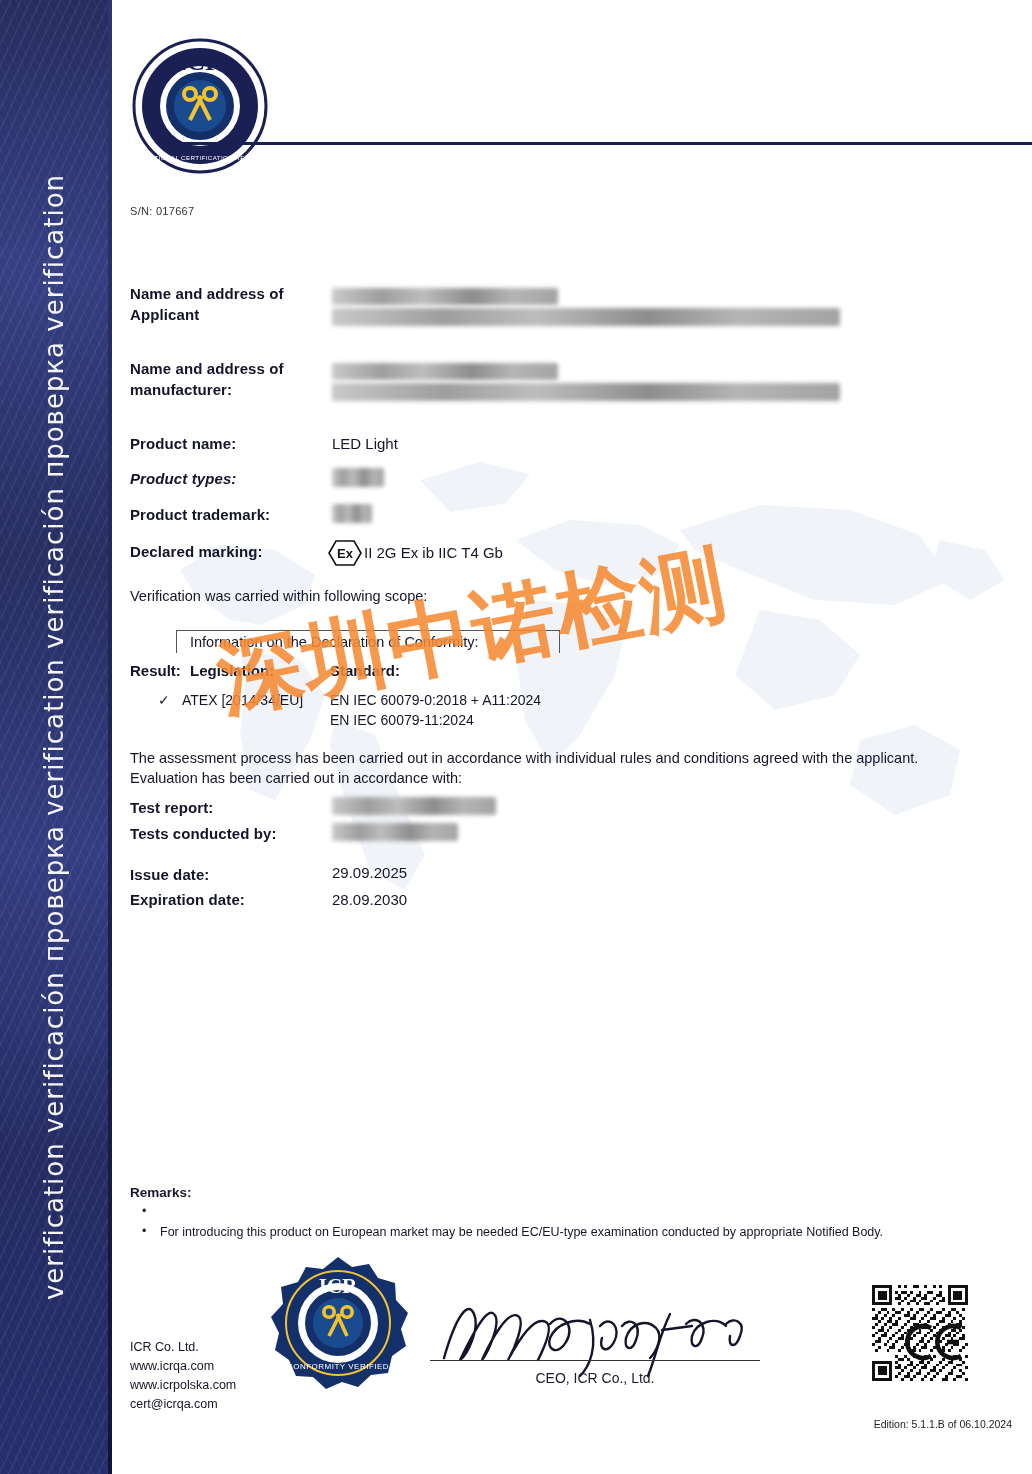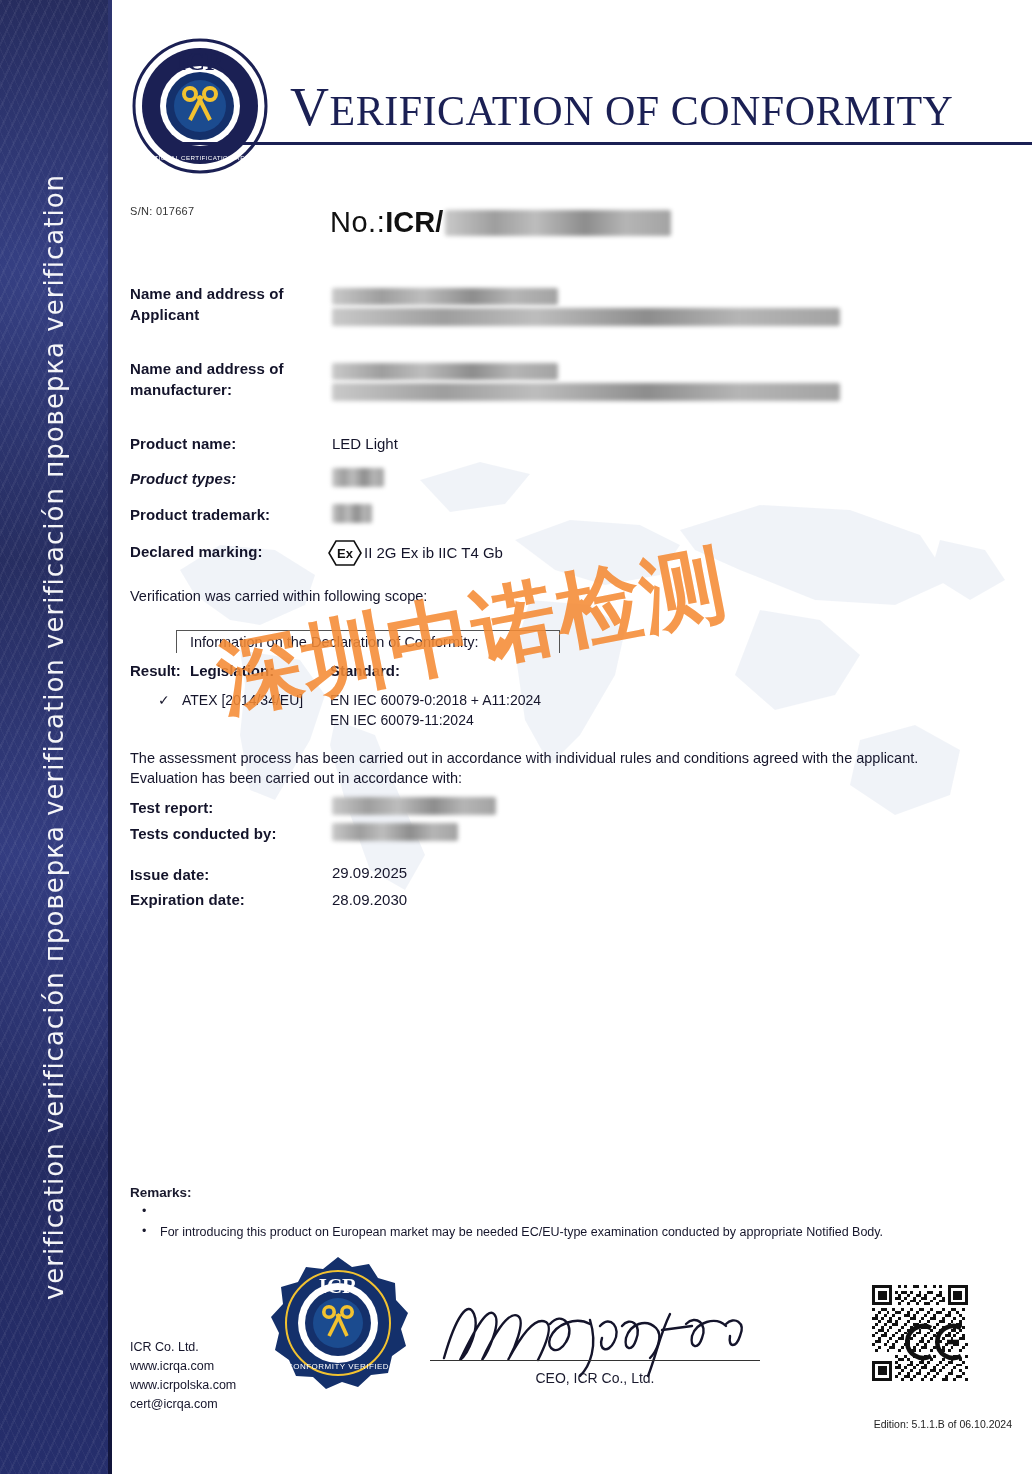--- a/index.html
+++ b/index.html
@@ -305,33 +305,25 @@
         <g stroke="#f2c230" stroke-width="4" fill="none">
           <path d="M60,84 L72,60"></path>
           <path d="M80,84 L68,60"></path>
           <circle cx="60" cy="58" r="6"></circle>
           <circle cx="80" cy="58" r="6"></circle>
         </g>
         <text x="70" y="34" text-anchor="middle" font-family="Liberation Serif, serif" font-size="26" fill="#1b2054" font-weight="bold">ICR</text>
         <text x="70" y="124" text-anchor="middle" font-family="Liberation Sans, sans-serif" font-size="6.2" fill="#ffffff" letter-spacing="0.4">INTERNATIONAL CERTIFICATION REGISTRAR</text>
       </svg>
     </div>
-    <div class="doc-title">
-      <span class="cap">V</span><span>ERIFICATION OF CONFORMITY</span>
-    </div>
   </div>
   <div class="title-rule"></div>
 
   <div class="serial">S/N: 017667</div>
 
-  <div class="no-line">
-    <span class="lead">No.: </span>
-    <span class="bold">ICR/</span>
-    <span class="redact" style="width:226px;height:26px;margin-left:2px;"></span>
-  </div>
 
   <div class="field-label" style="left:130px; top:283px; width:190px;">Name and address of Applicant</div>
   <div>
     <span class="redact" style="position:absolute;left:332px;top:288px;width:226px;height:17px;"></span>
     <span class="redact" style="position:absolute;left:332px;top:308px;width:508px;height:18px;"></span>
   </div>
 
   <div class="field-label" style="left:130px; top:358px; width:200px;">Name and address of manufacturer:</div>
   <div>
     <span class="redact" style="position:absolute;left:332px;top:363px;width:226px;height:17px;"></span>

